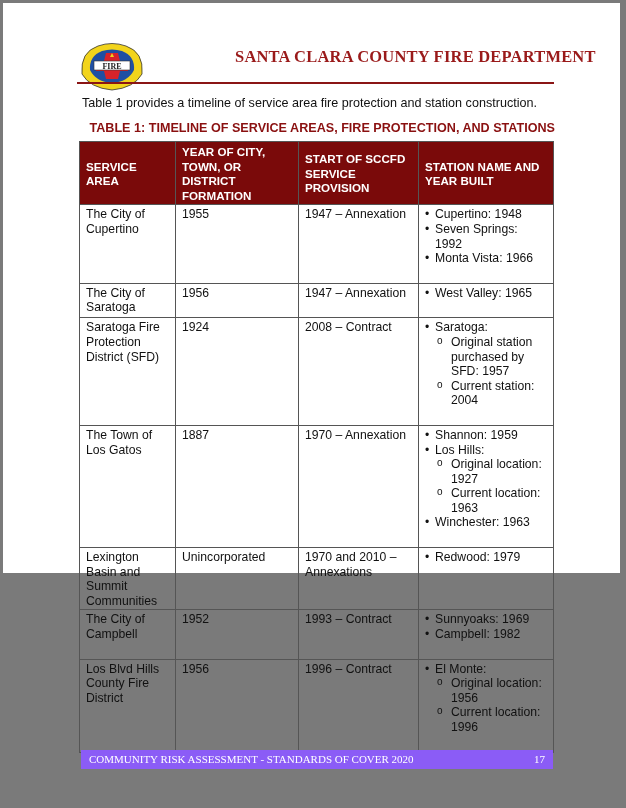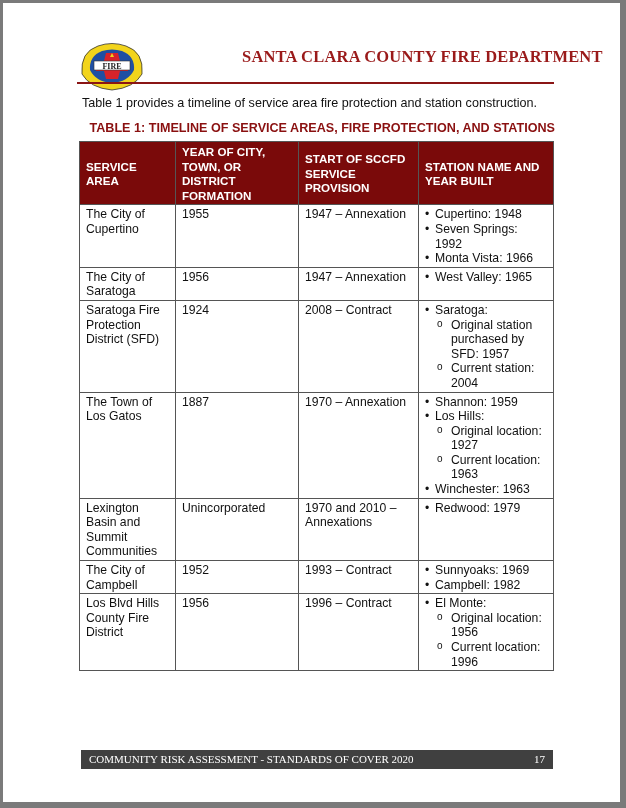--- a/index.html
+++ b/index.html
@@ -5,35 +5,34 @@
   html, body { margin: 0; padding: 0; }
   body {
     width: 626px; height: 808px;
     background: #7a7a7a;
     position: relative;
     overflow: hidden;
     font-family: "Liberation Sans", sans-serif;
   }
   .page {
     position: absolute; left: 3px; top: 3px;
-    width: 617px; height: 799px;
+    width: 617px; height: 570px;
     background: #ffffff;
   }
   .logo {
     position: absolute; left: 73px; top: 37px;
     width: 72px; height: 52px;
   }
   .org-name {
     position: absolute; left: 232px; top: 44px;
     width: 318px; text-align: left;
     font-family: "Liberation Serif", serif;
     font-weight: bold; font-size: 16.5px;
     color: #9a1a1a; letter-spacing: 0.2px;
     white-space: nowrap;
-    margin-left: 7px;
   }
   .org-address {
     position: absolute; left: 200px; top: 64px;
     width: 350px; text-align: right;
     font-family: "Liberation Serif", serif;
     font-size: 9.6px; color: #333;
     white-space: nowrap;
   }
   .header-rule {
     position: absolute; left: 74px; top: 79px;
@@ -66,34 +65,34 @@
   table.timeline th {
     background: #7a0a0a;
     color: #ffffff;
     text-align: left;
     font-weight: bold;
     font-size: 11.6px;
     vertical-align: middle;
     height: 51px;
     padding-top: 3px;
   }
-  ul.stations { margin: 0; padding: 0 0 0 10px; list-style: none; }
+  ul.stations { margin: 0; padding: 0 0 16px 10px; list-style: none; }
   ul.stations > li { position: relative; padding-left: 0; }
   ul.stations > li::before {
     content: "\2022"; position: absolute; left: -10px; top: 0;
   }
   ul.sub { margin: 0; padding: 0 0 0 16px; list-style: none; }
   ul.sub > li { position: relative; }
   ul.sub > li::before {
     content: "o"; position: absolute; left: -14px; top: -1px; font-size: 10px;
   }
   .footer-bar {
     position: absolute; left: 78px; top: 747px;
     width: 472px; height: 19px;
-    background: #404040;
+    background: #8b5cf6;
   }
   .footer-text {
     position: absolute; left: 8px; top: 3px;
     font-family: "Liberation Serif", serif;
     font-size: 11px; color: #fff; white-space: nowrap;
   }
   .footer-page {
     position: absolute; right: 8px; top: 3px;
     font-family: "Liberation Serif", serif;
     font-size: 11px; color: #fff;

